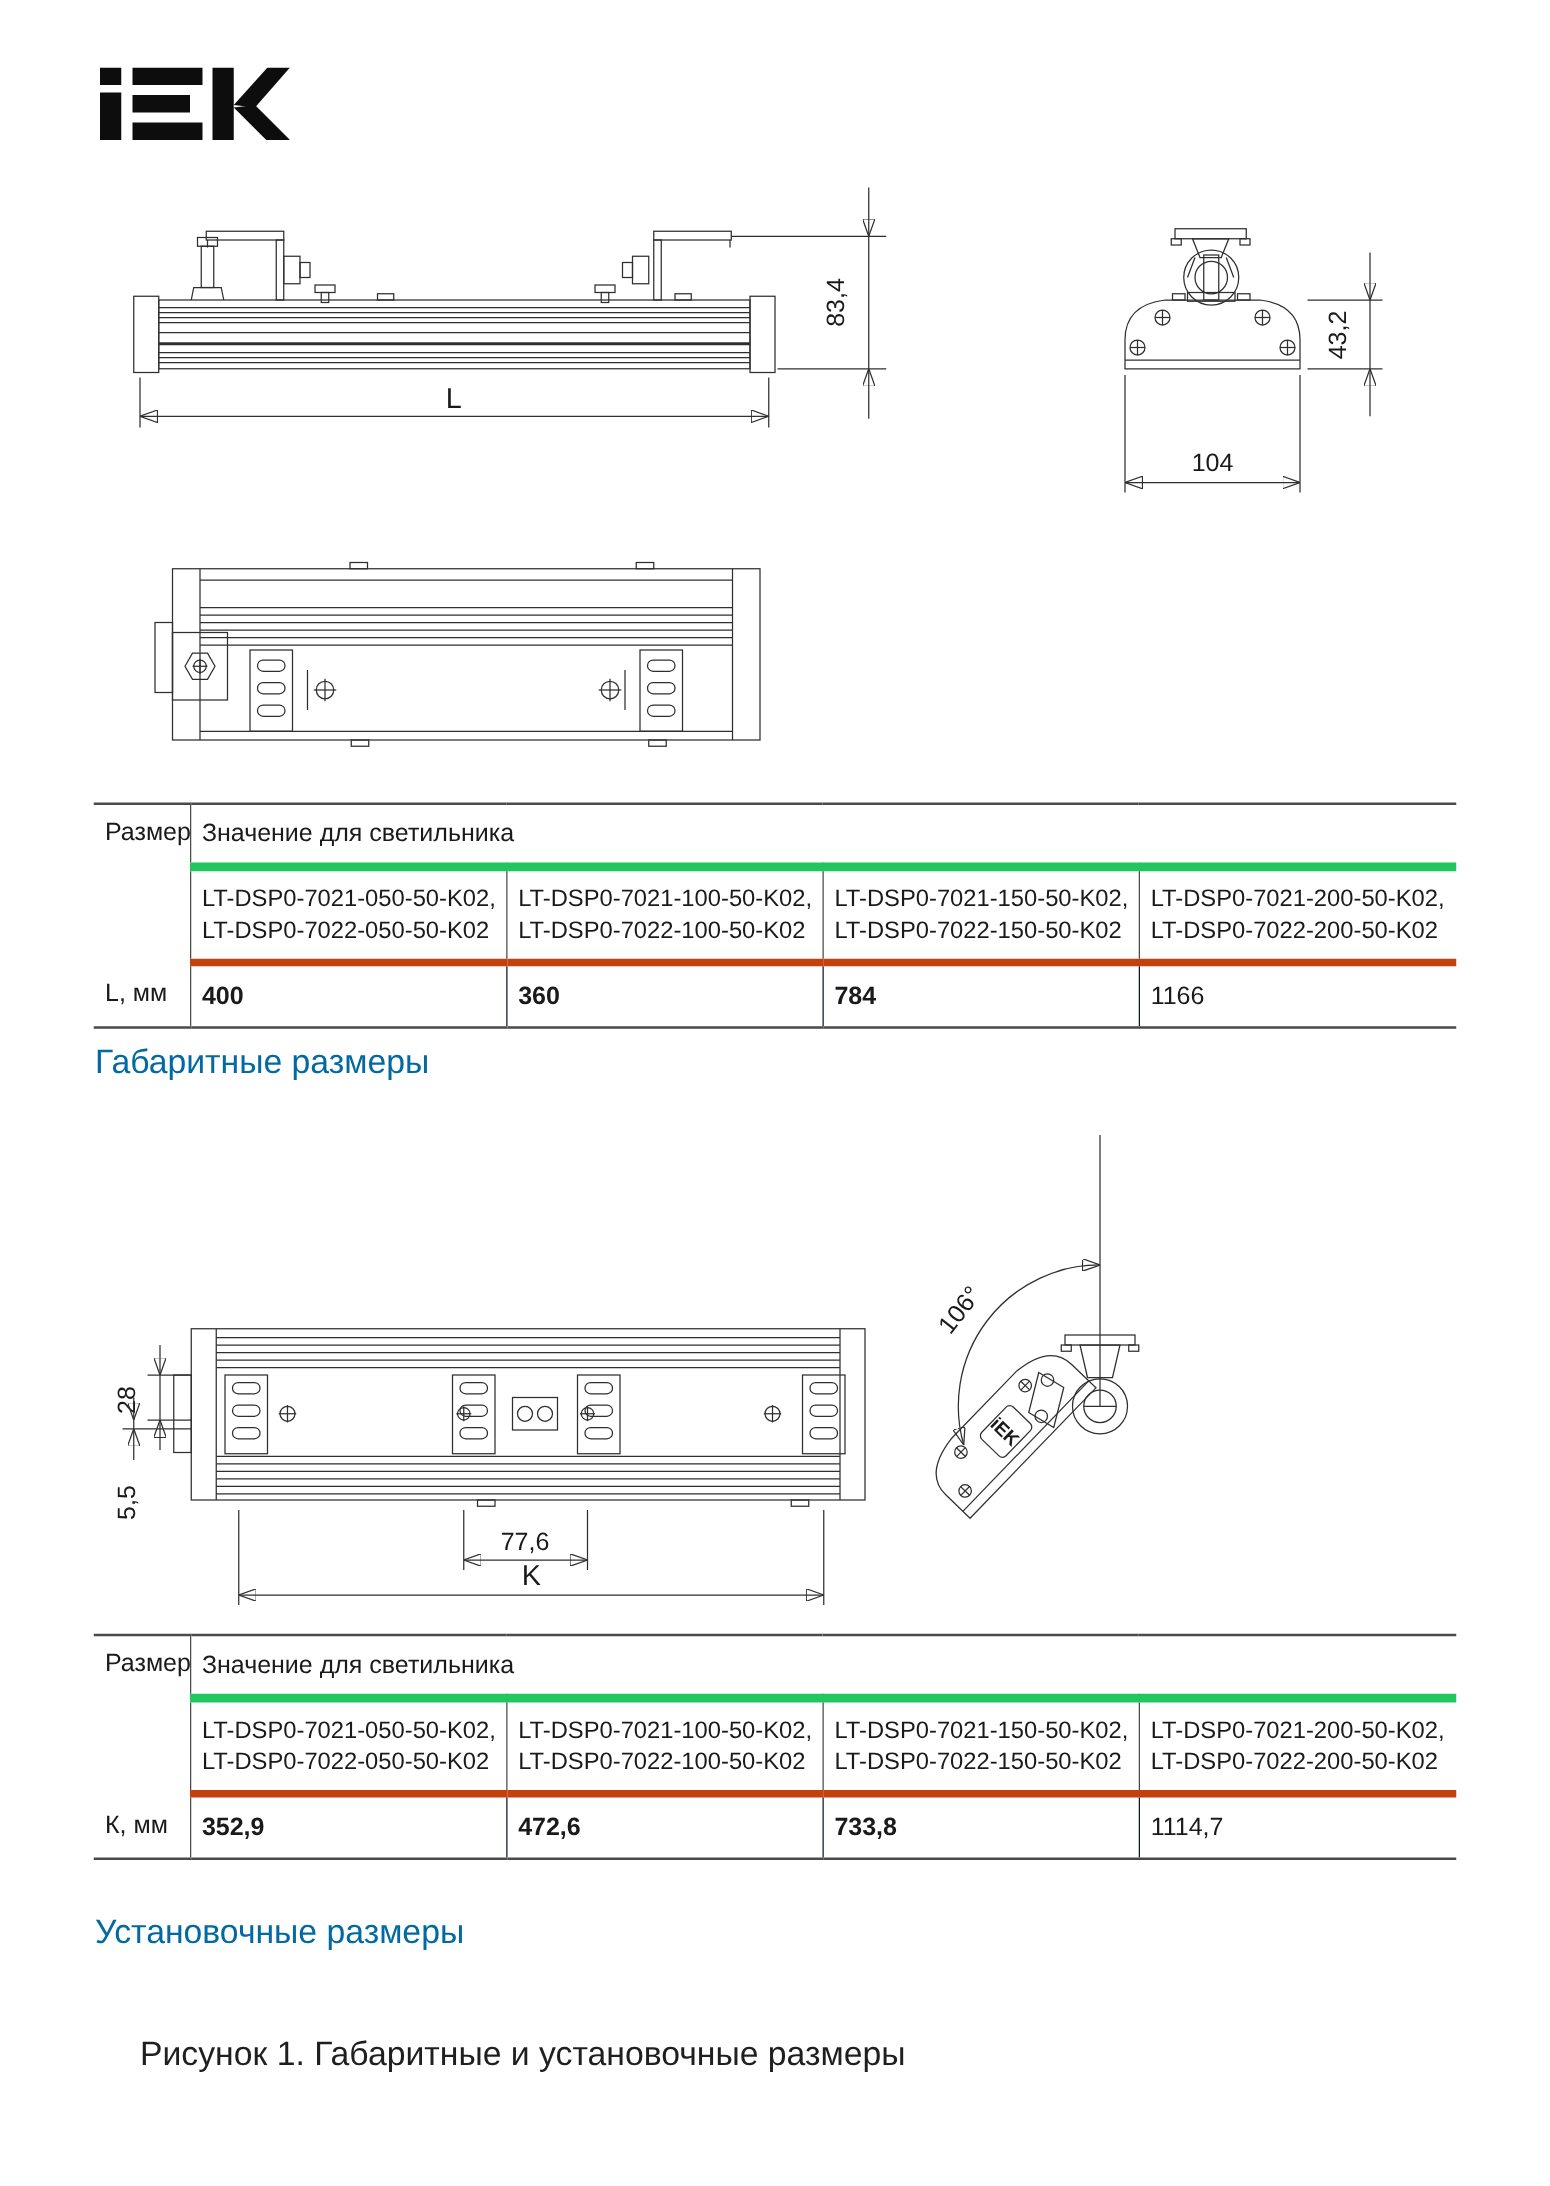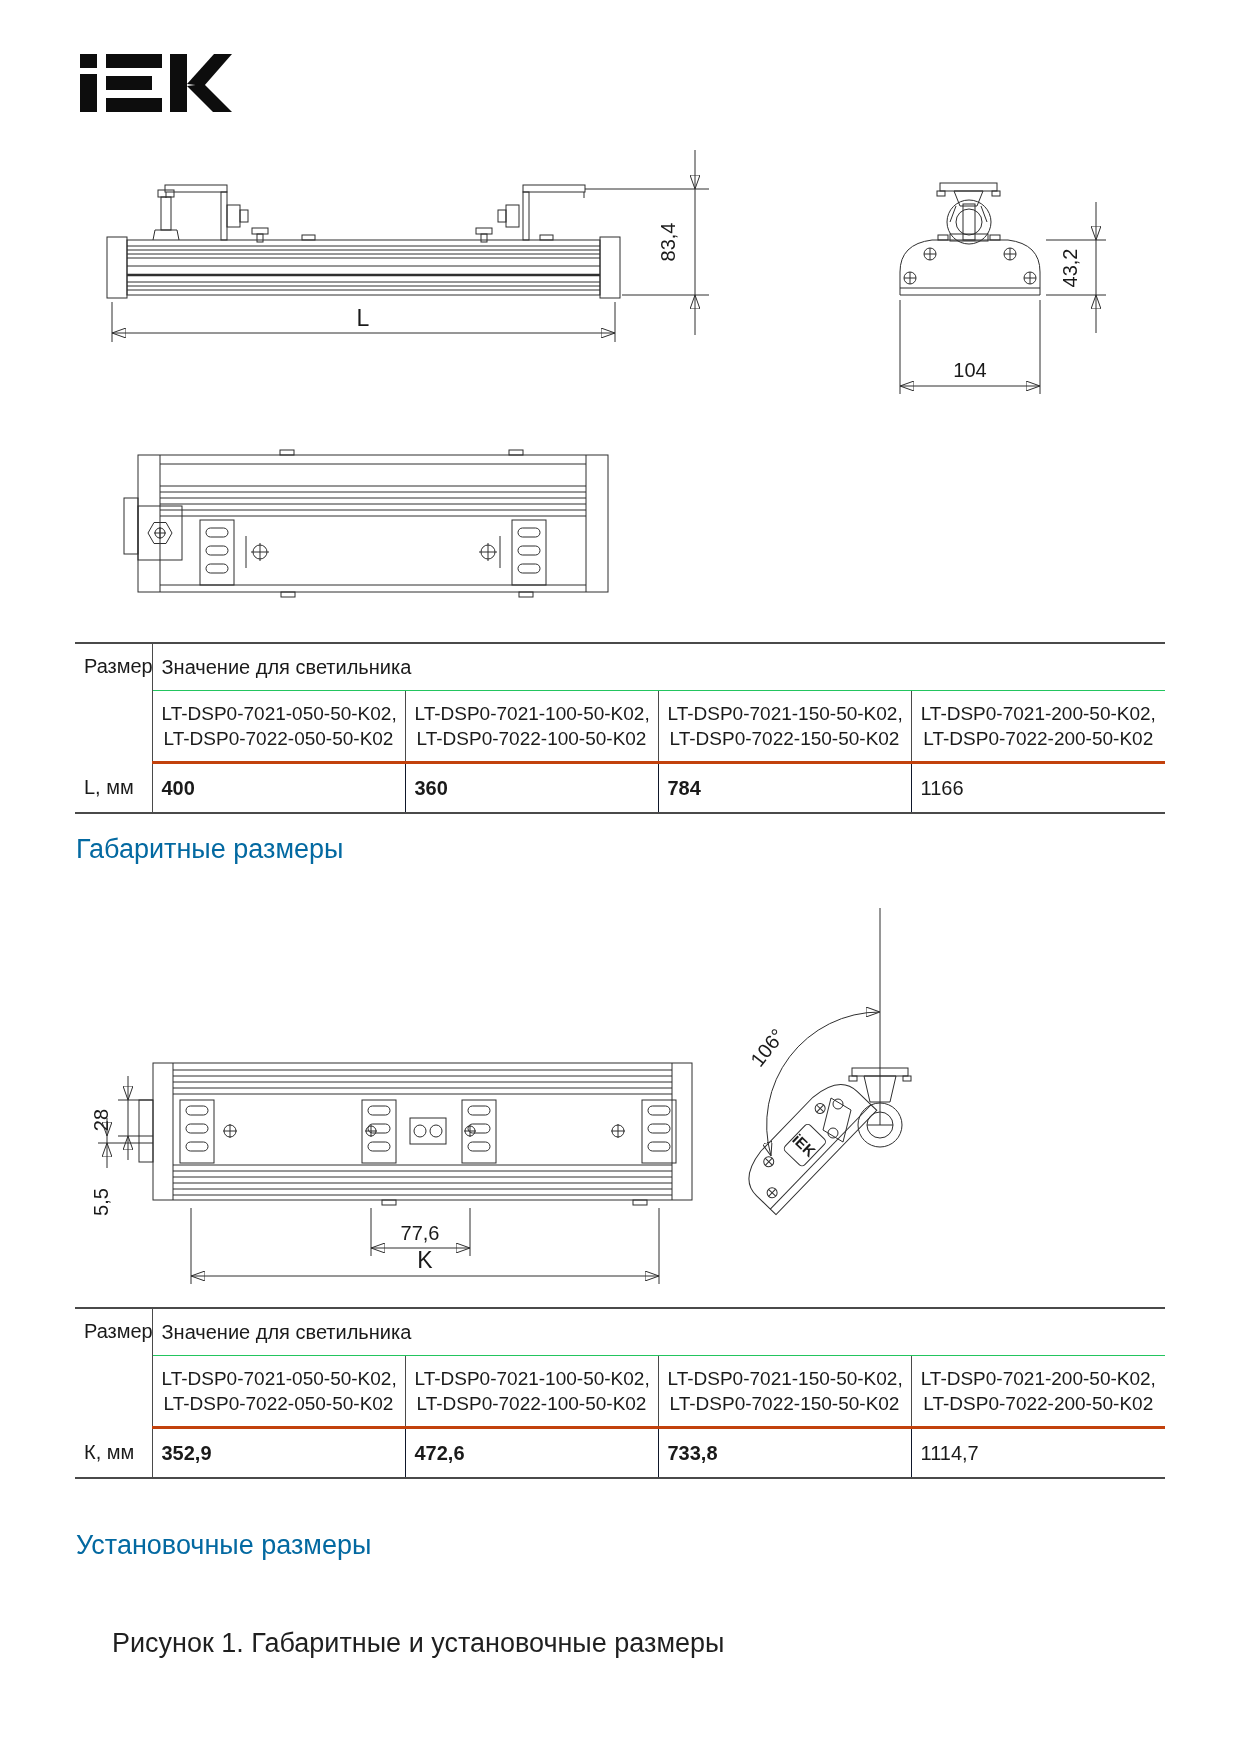--- a/index.html
+++ b/index.html
@@ -31,22 +31,22 @@
   table.dim-table {
     border-collapse:collapse; table-layout:fixed; width:1090px;
     font-size:20px; color:#1a1a1a;
   }
   table.dim-table td { padding:2px 9px; vertical-align:middle; }
   table.dim-table td.corner {
     vertical-align:top; padding-top:11px;
     border-right:1px solid #4a4a4a;
   }
   table.dim-table tr.r1 td { border-top:2px solid #4a4a4a; height:42px; }
-  table.dim-table td.group { border-bottom:1px solid #22c55e; }
-  table.dim-table tr.r2 td { border-bottom:3px solid #c2410c; height:66px;text-align:center; }
+  table.dim-table td.group { border-bottom:7px solid #22c55e; }
+  table.dim-table tr.r2 td { border-bottom:6px solid #c2410c; height:66px; }
   table.dim-table tr.r2 td.mid { border-right:1px solid #4a4a4a; }
   table.dim-table tr.r3 td { border-bottom:2px solid #4a4a4a; height:44px; }
   table.dim-table tr.r3 td.mid { border-right:1px solid #0f172a;font-weight:bold; }
   table.dim-table tr.r3 td.rowlab { border-right:1px solid #4a4a4a; }
   table.dim-table .model-line { display:block; font-size:19px; line-height:1.32; white-space:nowrap; }
 
   .section-heading { font-size:27px; color:#0369a1; }
   .figure-caption  { font-size:27px; color:#1f1f1f;margin-left:36px; }
 </style>
 </head>

